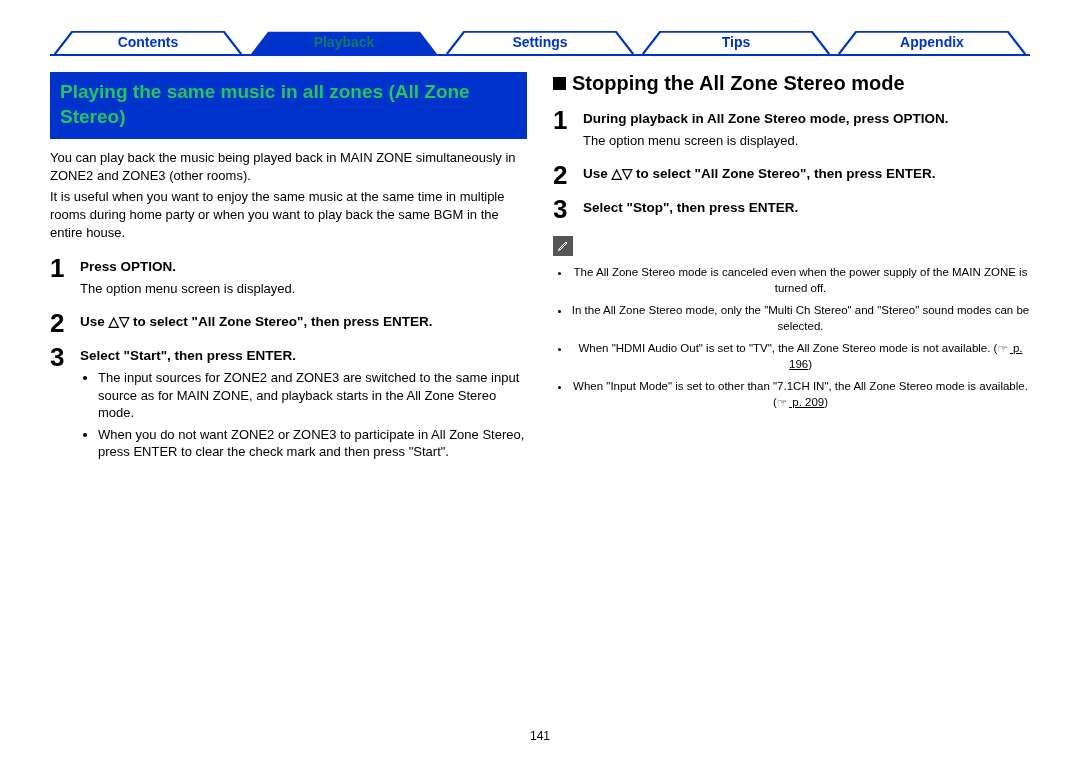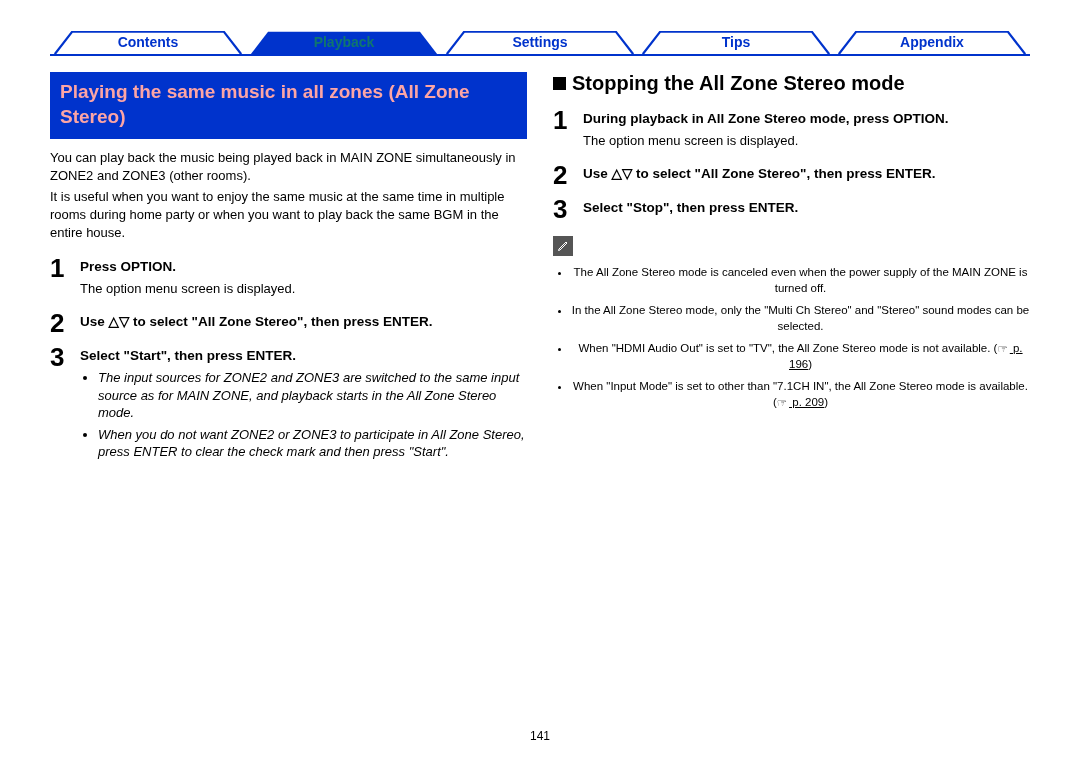--- a/index.html
+++ b/index.html
@@ -49,21 +49,21 @@
   .tab svg path.line { fill:none; stroke:#0033cc; stroke-width:2; }
 
   .cols {
     display: flex;
     gap: 26px;
   }
   .col { flex: 1; min-width: 0; }
 
   .blue-heading {
     background: #0033cc;
-    color: #fca5a5;
+    color: #22c55e;
     font-weight: bold;
     font-size: 19px;
     line-height: 1.3;
     padding: 8px 10px 10px 10px;
     margin-bottom: 10px;
   }
   p.body {
     font-size: 13px;
     line-height: 1.35;
     margin-bottom: 4px;
@@ -95,21 +95,20 @@
   .step-desc {
     font-size: 13px;
     line-height: 1.35;
     margin-bottom: 4px;
   }
   ul.sub {
     list-style: disc;
     padding-left: 18px;
     font-size: 13px;
     line-height: 1.35;
-    font-style: italic;
   }
   ul.sub li { margin-bottom: 4px; }
 
   .sub-heading {
     font-weight: bold;
     font-size: 20px;
     margin-bottom: 12px;
     display: flex;
     align-items: center;
   }

